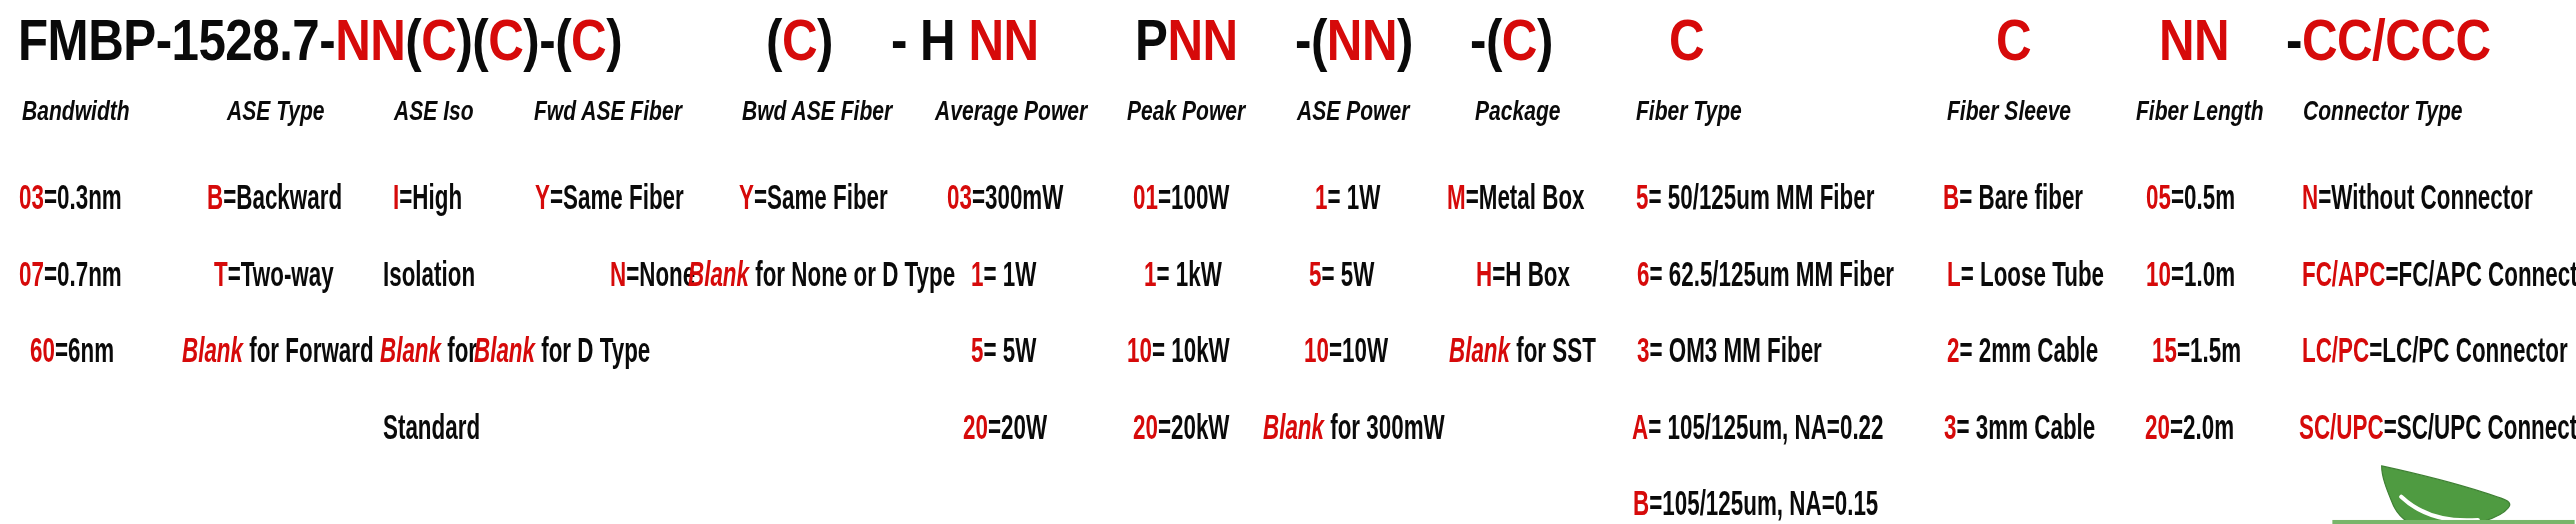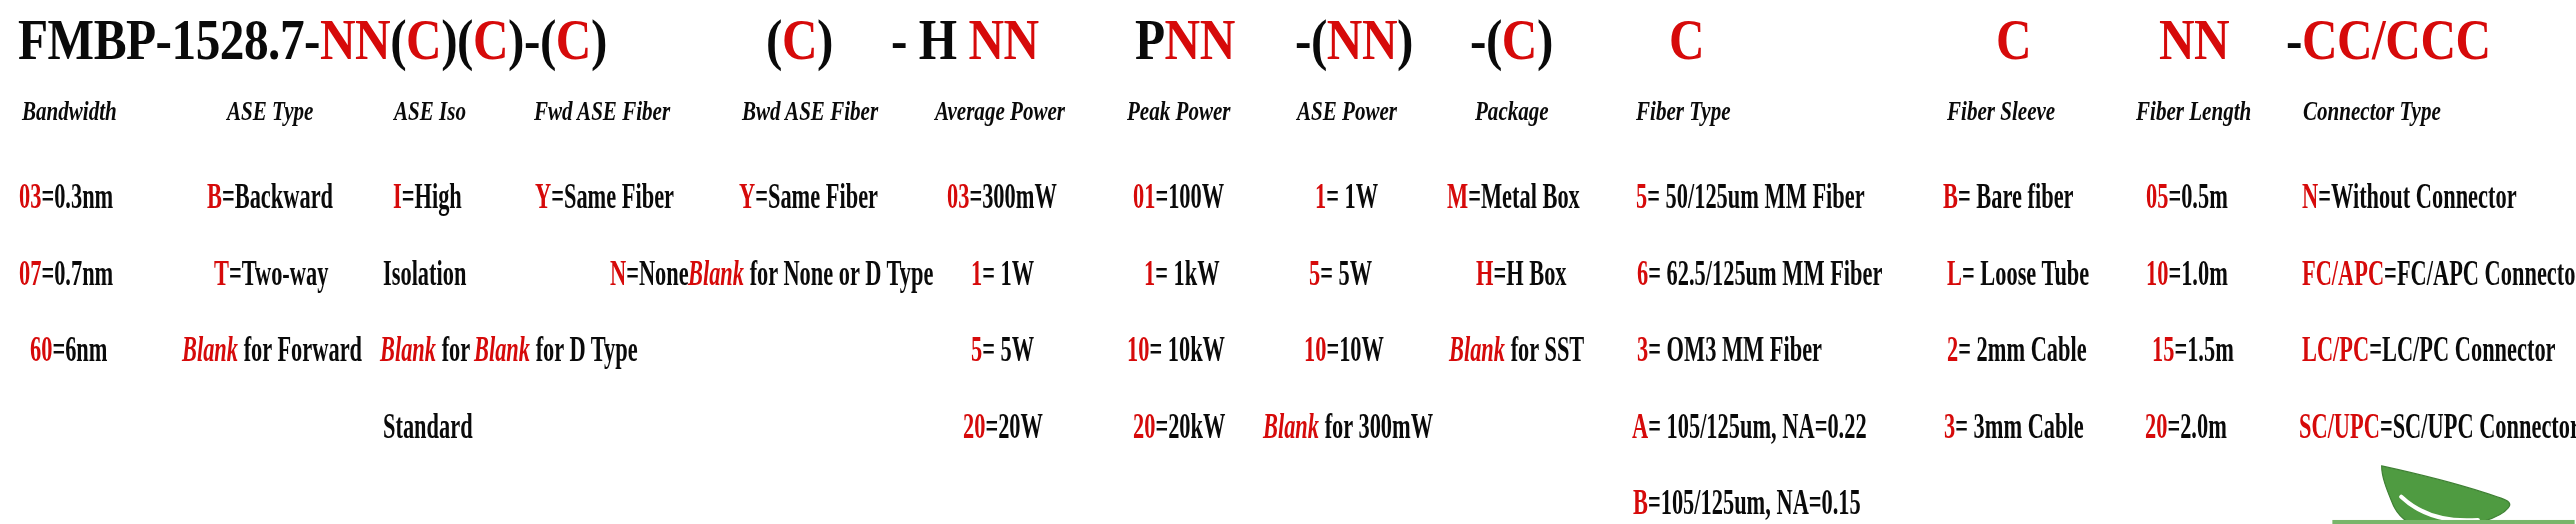--- a/index.html
+++ b/index.html
@@ -9,21 +9,21 @@
     --leaf-edge:#3f8034;
     --leaf-band:#79b56a;
   }
   html,body{margin:0;padding:0;background:#ffffff;}
   #page{
     position:relative;
     width:2576px;
     height:524px;
     background:#ffffff;
     overflow:hidden;
-    font-family:Liberation Serif, serif;
+    font-family:Liberation Sans, sans-serif;
     color:var(--black);
   }
   .seg{
     position:absolute;
     top:10.7px;
     font-size:58px;
     font-weight:700;
     line-height:1;
     white-space:nowrap;
     letter-spacing:-0.6px;

